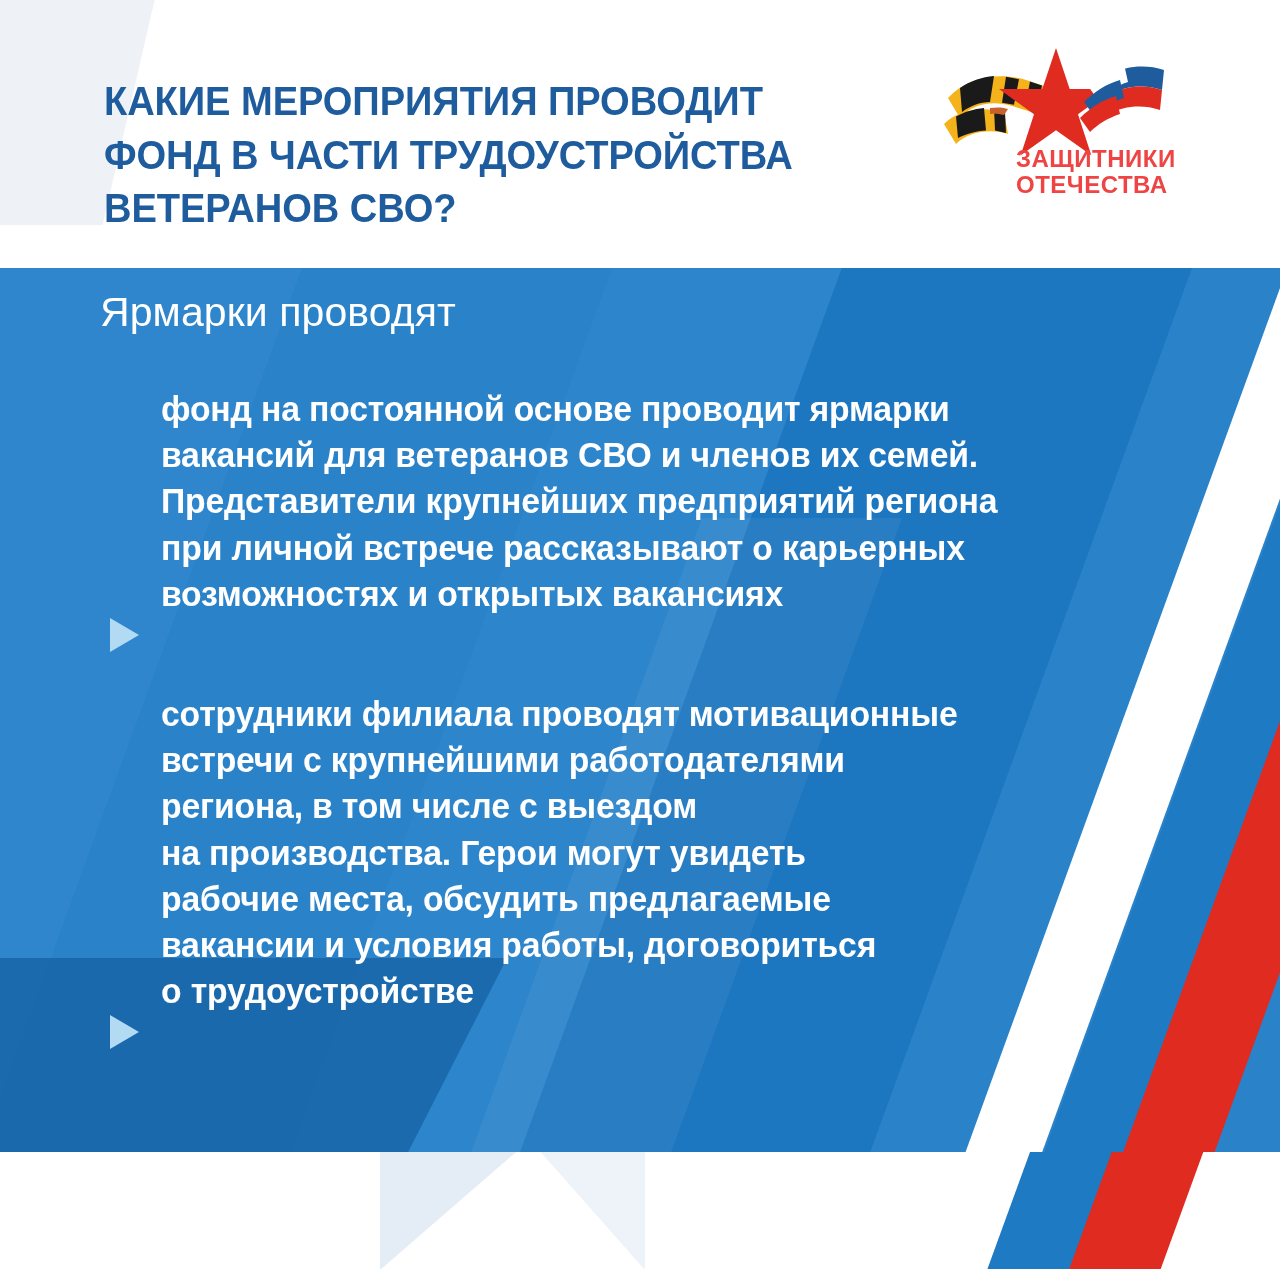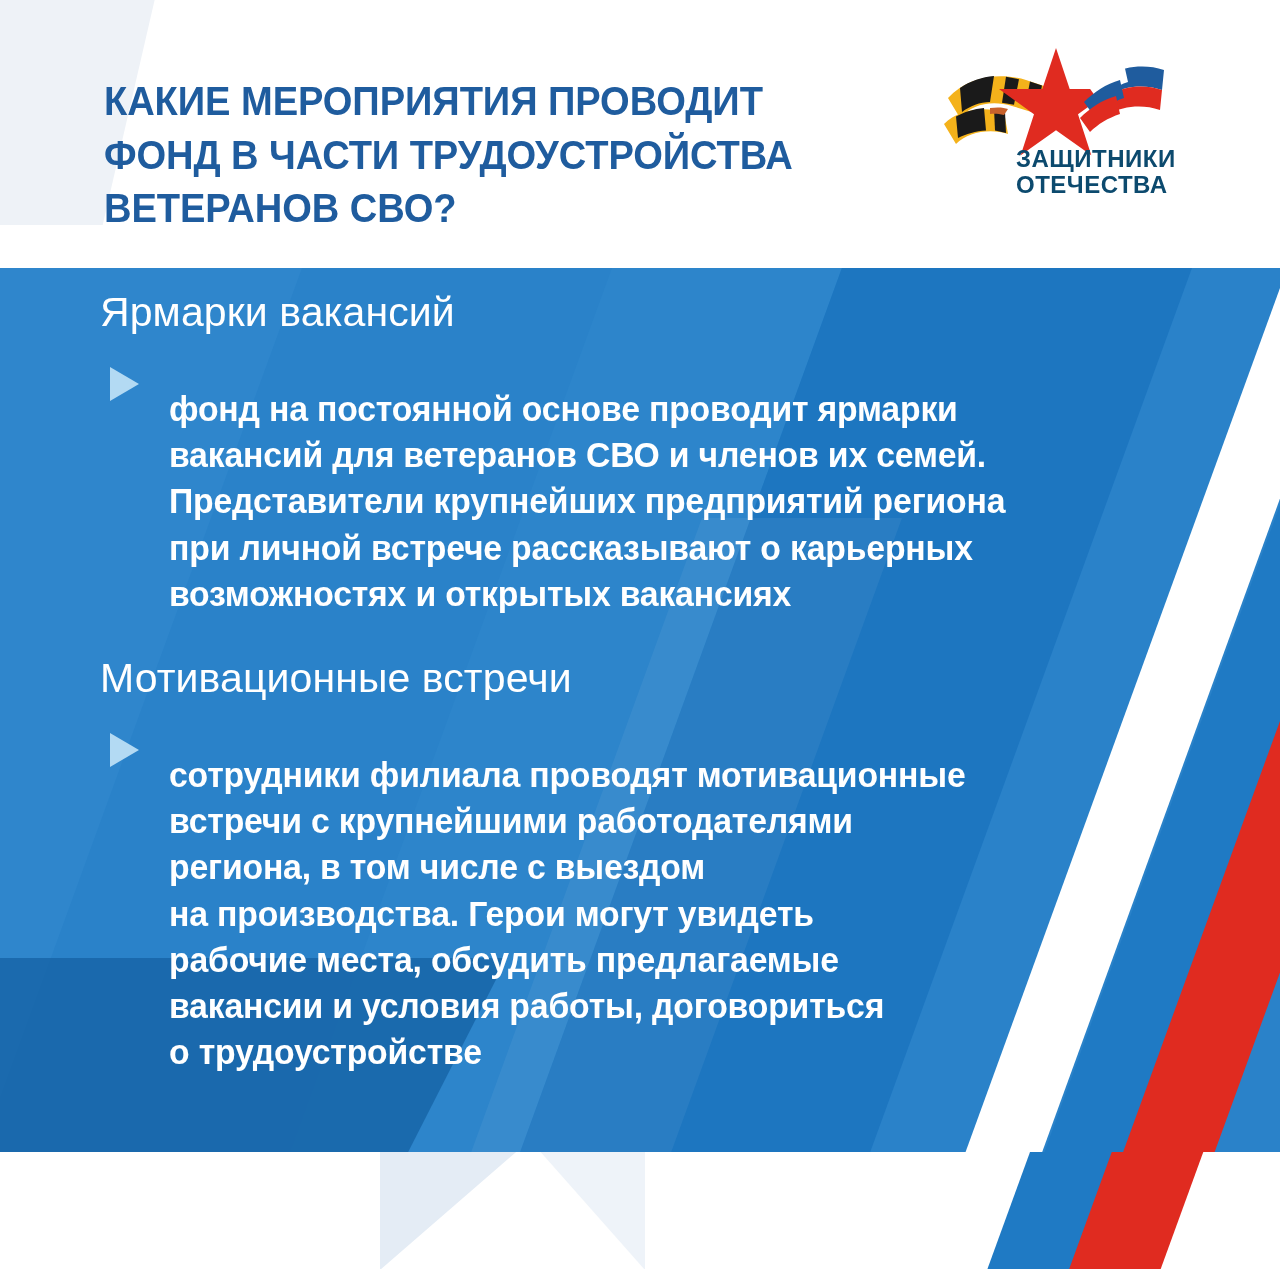--- a/index.html
+++ b/index.html
@@ -70,21 +70,21 @@
     top: 36px;
     width: 300px;
     height: 185px;
   }
   .logo-art { position: absolute; left: 0; top: 0; width: 300px; height: 128px; }
   .logo-text {
     position: absolute;
     left: 78px;
     top: 110px;
     width: 220px;
-    color: #0c4a6e;
+    color: #ef4444;
     font-size: 24px;
     font-weight: bold;
     line-height: 1.08;
     letter-spacing: 0.5px;
     text-transform: uppercase;
   }
   .logo-text span { display: block; white-space: nowrap; }
 
   
   .panel {
@@ -151,21 +151,21 @@
   .sec-head {
     color: #ffffff;
     font-size: 41px;
     font-weight: 400;
     line-height: 1.1;
     letter-spacing: 0.1px;
     margin: 0 0 16px 0;
     white-space: nowrap;
   }
 
-  .bullet-row { display: flex; align-items: flex-start; gap: 8px; }
+  .bullet-row { display: flex; align-items: flex-end; }
 
   .bullet-arrow {
     flex: 0 0 auto;
     width: 0; height: 0;
     margin: 16px 22px 0 10px;
     border-top: 17px solid transparent;
     border-bottom: 17px solid transparent;
     border-left: 29px solid #b3daf3;
   }
 
@@ -280,35 +280,34 @@
     <div class="pdark"></div>
     <div class="plight"></div>
 
     <div class="stripe s-white"></div>
     <div class="stripe s-blue"></div>
     <div class="stripe s-red"></div>
 
     <div class="content">
 
       <section class="section sec-1">
-        <h2 class="sec-head">Ярмарки вакансий</h2>
+        <h2 class="sec-head">Ярмарки проводят</h2>
         <div class="bullet-row">
           <div class="bullet-arrow"></div>
           <p class="body-text">
             <span class="bline">фонд на постоянной основе проводит ярмарки</span>
             <span class="bline">вакансий для ветеранов СВО и членов их семей.</span>
             <span class="bline">Представители крупнейших предприятий региона</span>
             <span class="bline">при личной встрече рассказывают о карьерных</span>
             <span class="bline">возможностях и открытых вакансиях</span>
           </p>
         </div>
       </section>
 
       <section class="section sec-2">
-        <h2 class="sec-head">Мотивационные встречи</h2>
         <div class="bullet-row">
           <div class="bullet-arrow"></div>
           <p class="body-text">
             <span class="bline">сотрудники филиала проводят мотивационные</span>
             <span class="bline">встречи с крупнейшими работодателями</span>
             <span class="bline">региона, в том числе с выездом</span>
             <span class="bline">на производства. Герои могут увидеть</span>
             <span class="bline">рабочие места, обсудить предлагаемые</span>
             <span class="bline">вакансии и условия работы, договориться</span>
             <span class="bline">о трудоустройстве</span>

